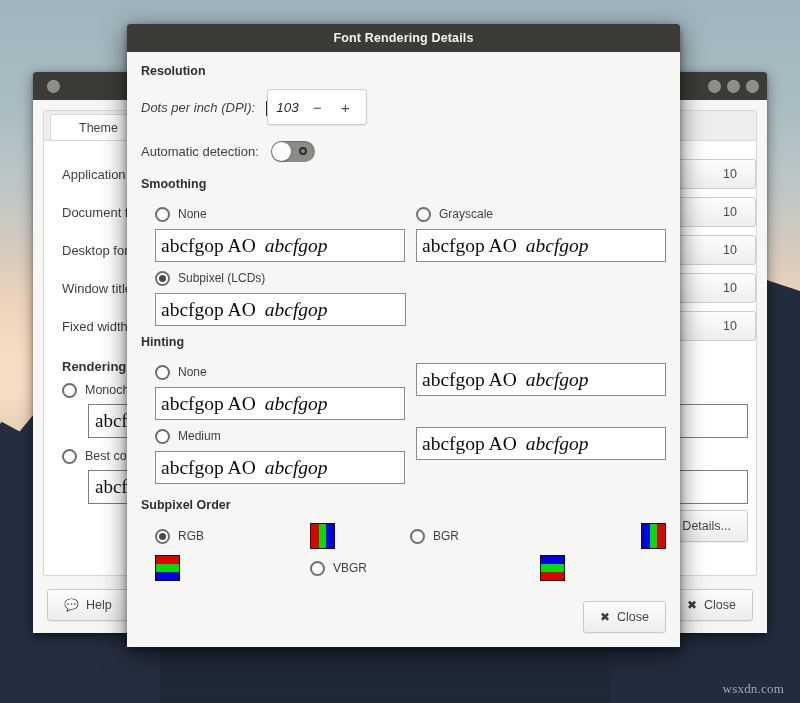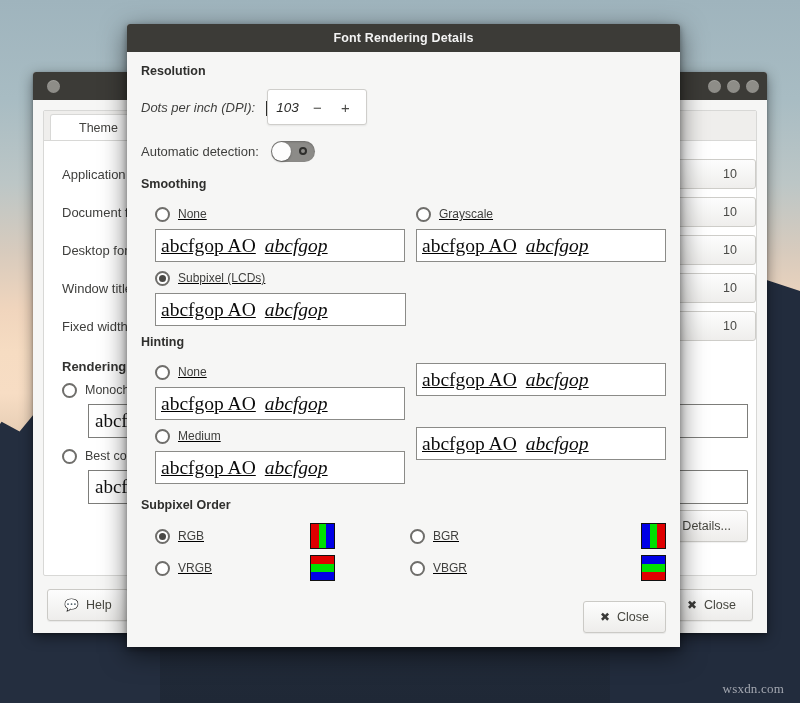--- a/index.html
+++ b/index.html
@@ -327,21 +327,21 @@
     align-items: center;
     padding: 0 5px;
     margin: 3px 0 4px 0;
     font-family: "Liberation Serif", serif;
     font-size: 19.5px;
     color: #0b0b0b;
     white-space: nowrap;
     overflow: hidden;
   }
   .dlg-preview i { font-style: italic; margin-left: 9px; }
-  .indent2 { padding-left: 14px; text-decoration: underline; }
+  .indent2 { padding-left: 14px; }
 
   
   .sw {
     width: 25px; height: 26px;
     border: 1px solid #111;
     display: flex;
     flex: none;
   }
   .sw.h { flex-direction: row; }
   .sw.v { flex-direction: column; }
@@ -574,24 +574,20 @@
         <div class="radio-row dlg-radio">
           <span class="radio-outer"></span>
           <span>BGR</span>
         </div>
         <div class="sw h" style="justify-self:end;">
           <div style="background:#0000e6"></div>
             <div style="background:#00e000"></div>
             <div style="background:#e00000"></div>
         </div>
 
-        <div class="radio-row dlg-radio">
-          <span class="radio-outer"></span>
-          <span>VRGB</span>
-        </div>
         <div class="sw v">
           <div style="background:#e00000"></div>
             <div style="background:#00e000"></div>
             <div style="background:#0000e6"></div>
         </div>
         <div class="radio-row dlg-radio">
           <span class="radio-outer"></span>
           <span>VBGR</span>
         </div>
         <div class="sw v" style="justify-self:end;">

